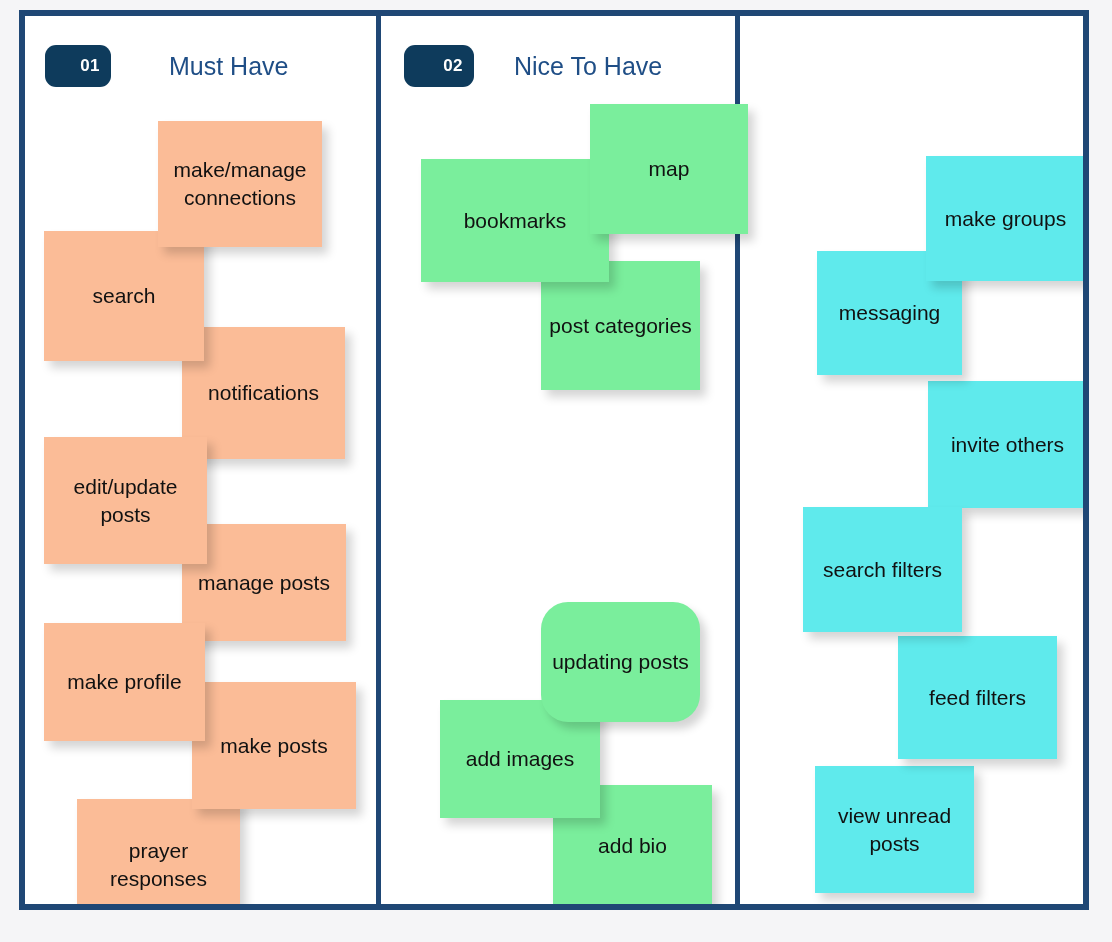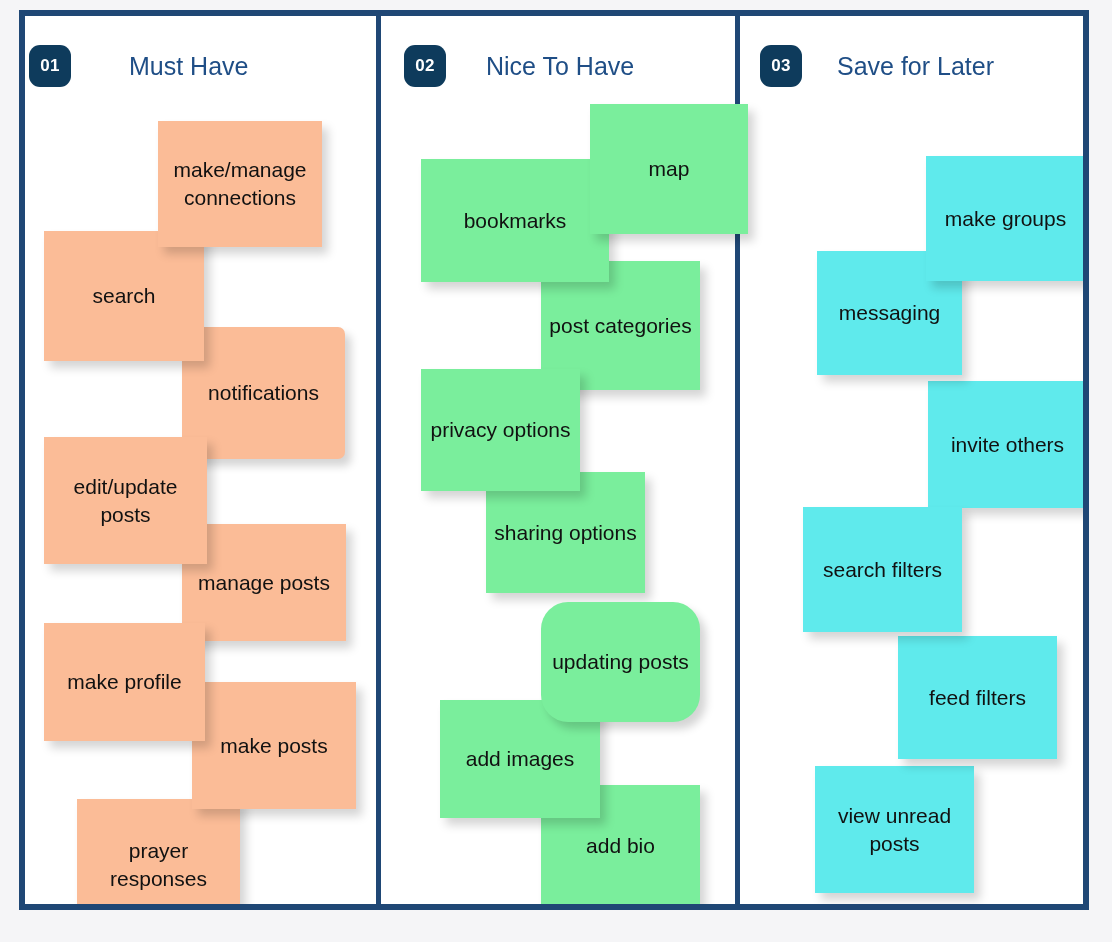--- a/index.html
+++ b/index.html
@@ -60,22 +60,22 @@
     background: #0e3b5c;
     color: #ffffff;
     font-size: 17px;
     font-weight: bold;
     display: flex;
     align-items: center;
     justify-content: center;
     letter-spacing: 0.2px;
     flex: 0 0 auto;
   }
-  .col1 .badge { margin-left: 4px; }
-  .col2 .badge { margin-left: 23px; }
+  .col1 .badge { margin-left: 20px; padding-left: 24px; }
+  .col2 .badge { margin-left: 23px; padding-left: 28px; }
   .col3 .badge { margin-left: 20px; }
 
   .col-title {
     font-size: 25px;
     font-weight: normal;
     color: #1f4e86;
     white-space: nowrap;
   }
   .col1 .col-title { margin-left: 58px; }
   .col2 .col-title { margin-left: 40px; }
@@ -118,21 +118,21 @@
       <div class="badge">01</div>
       <div class="col-title">Must Have</div>
     </div>
     <div class="notes-layer">
         <div class="note orange" style="left: 133px; top: 105px; width: 164px; height: 126px; z-index: 5;">
           <span>make/manage connections</span>
         </div>
         <div class="note orange" style="left: 19px; top: 215px; width: 160px; height: 130px; z-index: 4;">
           <span>search</span>
         </div>
-        <div class="note orange" style="left: 157px; top: 311px; width: 163px; height: 132px; z-index: 3; border-radius: 7px;">
+        <div class="note orange" style="left: 157px; top: 311px; width: 163px; height: 132px; z-index: 3;">
           <span>notifications</span>
         </div>
         <div class="note orange" style="left: 19px; top: 421px; width: 163px; height: 127px; z-index: 4;">
           <span>edit/update posts</span>
         </div>
         <div class="note orange" style="left: 157px; top: 508px; width: 164px; height: 117px; z-index: 3;">
           <span>manage posts</span>
         </div>
         <div class="note orange" style="left: 19px; top: 607px; width: 161px; height: 118px; z-index: 4;">
           <span>make profile</span>
@@ -154,43 +154,33 @@
     <div class="notes-layer">
         <div class="note green" style="left: 209px; top: 88px; width: 158px; height: 130px; z-index: 5;">
           <span>map</span>
         </div>
         <div class="note green" style="left: 40px; top: 143px; width: 188px; height: 123px; z-index: 4; justify-content: center;">
           <span>bookmarks</span>
         </div>
         <div class="note green" style="left: 160px; top: 245px; width: 159px; height: 129px; z-index: 3;">
           <span>post categories</span>
         </div>
-        <div class="note green" style="left: 40px; top: 353px; width: 159px; height: 122px; z-index: 4;">
-          <span>privacy options</span>
-        </div>
-        <div class="note green" style="left: 105px; top: 456px; width: 159px; height: 121px; z-index: 3;">
-          <span>sharing options</span>
-        </div>
         <div class="note green" style="left: 160px; top: 586px; width: 159px; height: 120px; z-index: 5; border-radius: 27px;">
           <span>updating posts</span>
         </div>
         <div class="note green" style="left: 59px; top: 684px; width: 160px; height: 118px; z-index: 4; text-align: right;">
           <span>add images</span>
         </div>
-        <div class="note green" style="left: 160px; top: 769px; width: 159px; height: 122px; z-index: 3;">
+        <div class="note green" style="left: 172px; top: 769px; width: 159px; height: 122px; z-index: 3;">
           <span>add bio</span>
         </div>
       </div>
   </div>
 
   <div class="column col3">
-    <div class="col-header">
-      <div class="badge">03</div>
-      <div class="col-title">Save for Later</div>
-    </div>
     <div class="notes-layer">
         <div class="note cyan" style="left: 186px; top: 140px; width: 159px; height: 125px; z-index: 5;">
           <span>make groups</span>
         </div>
         <div class="note cyan" style="left: 77px; top: 235px; width: 145px; height: 124px; z-index: 4;">
           <span>messaging</span>
         </div>
         <div class="note cyan" style="left: 188px; top: 365px; width: 159px; height: 127px; z-index: 3;">
           <span>invite others</span>
         </div>

